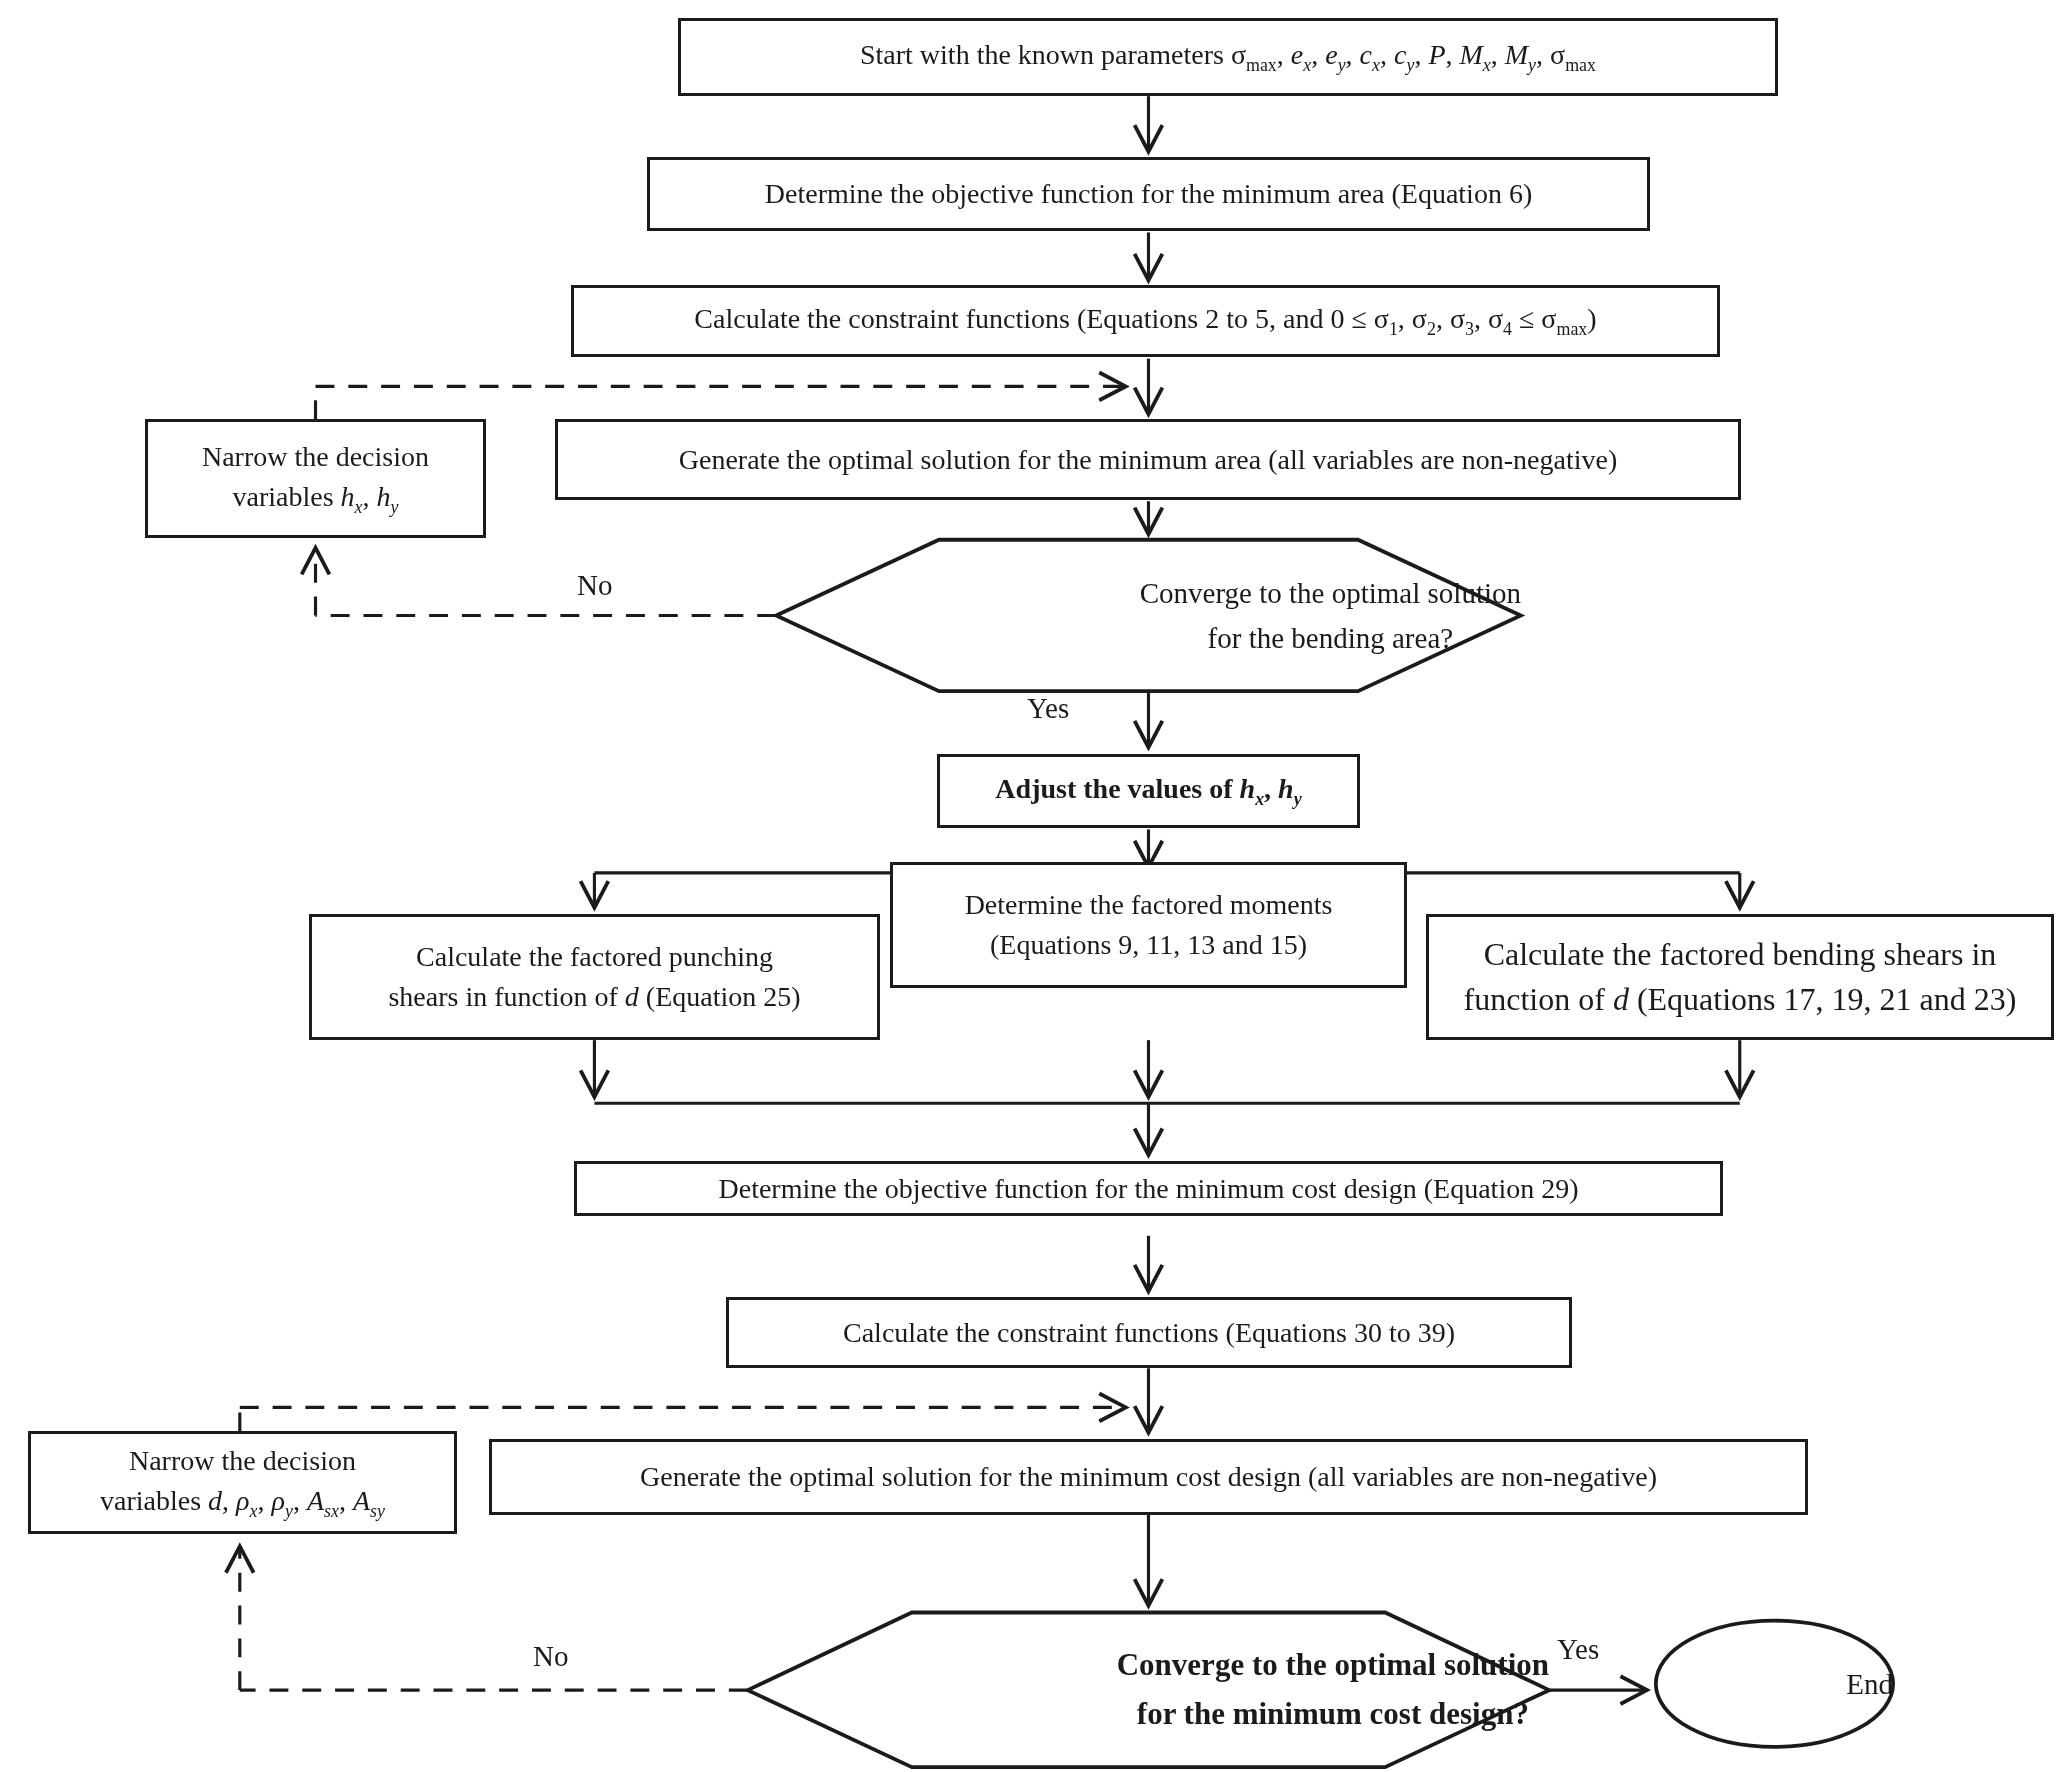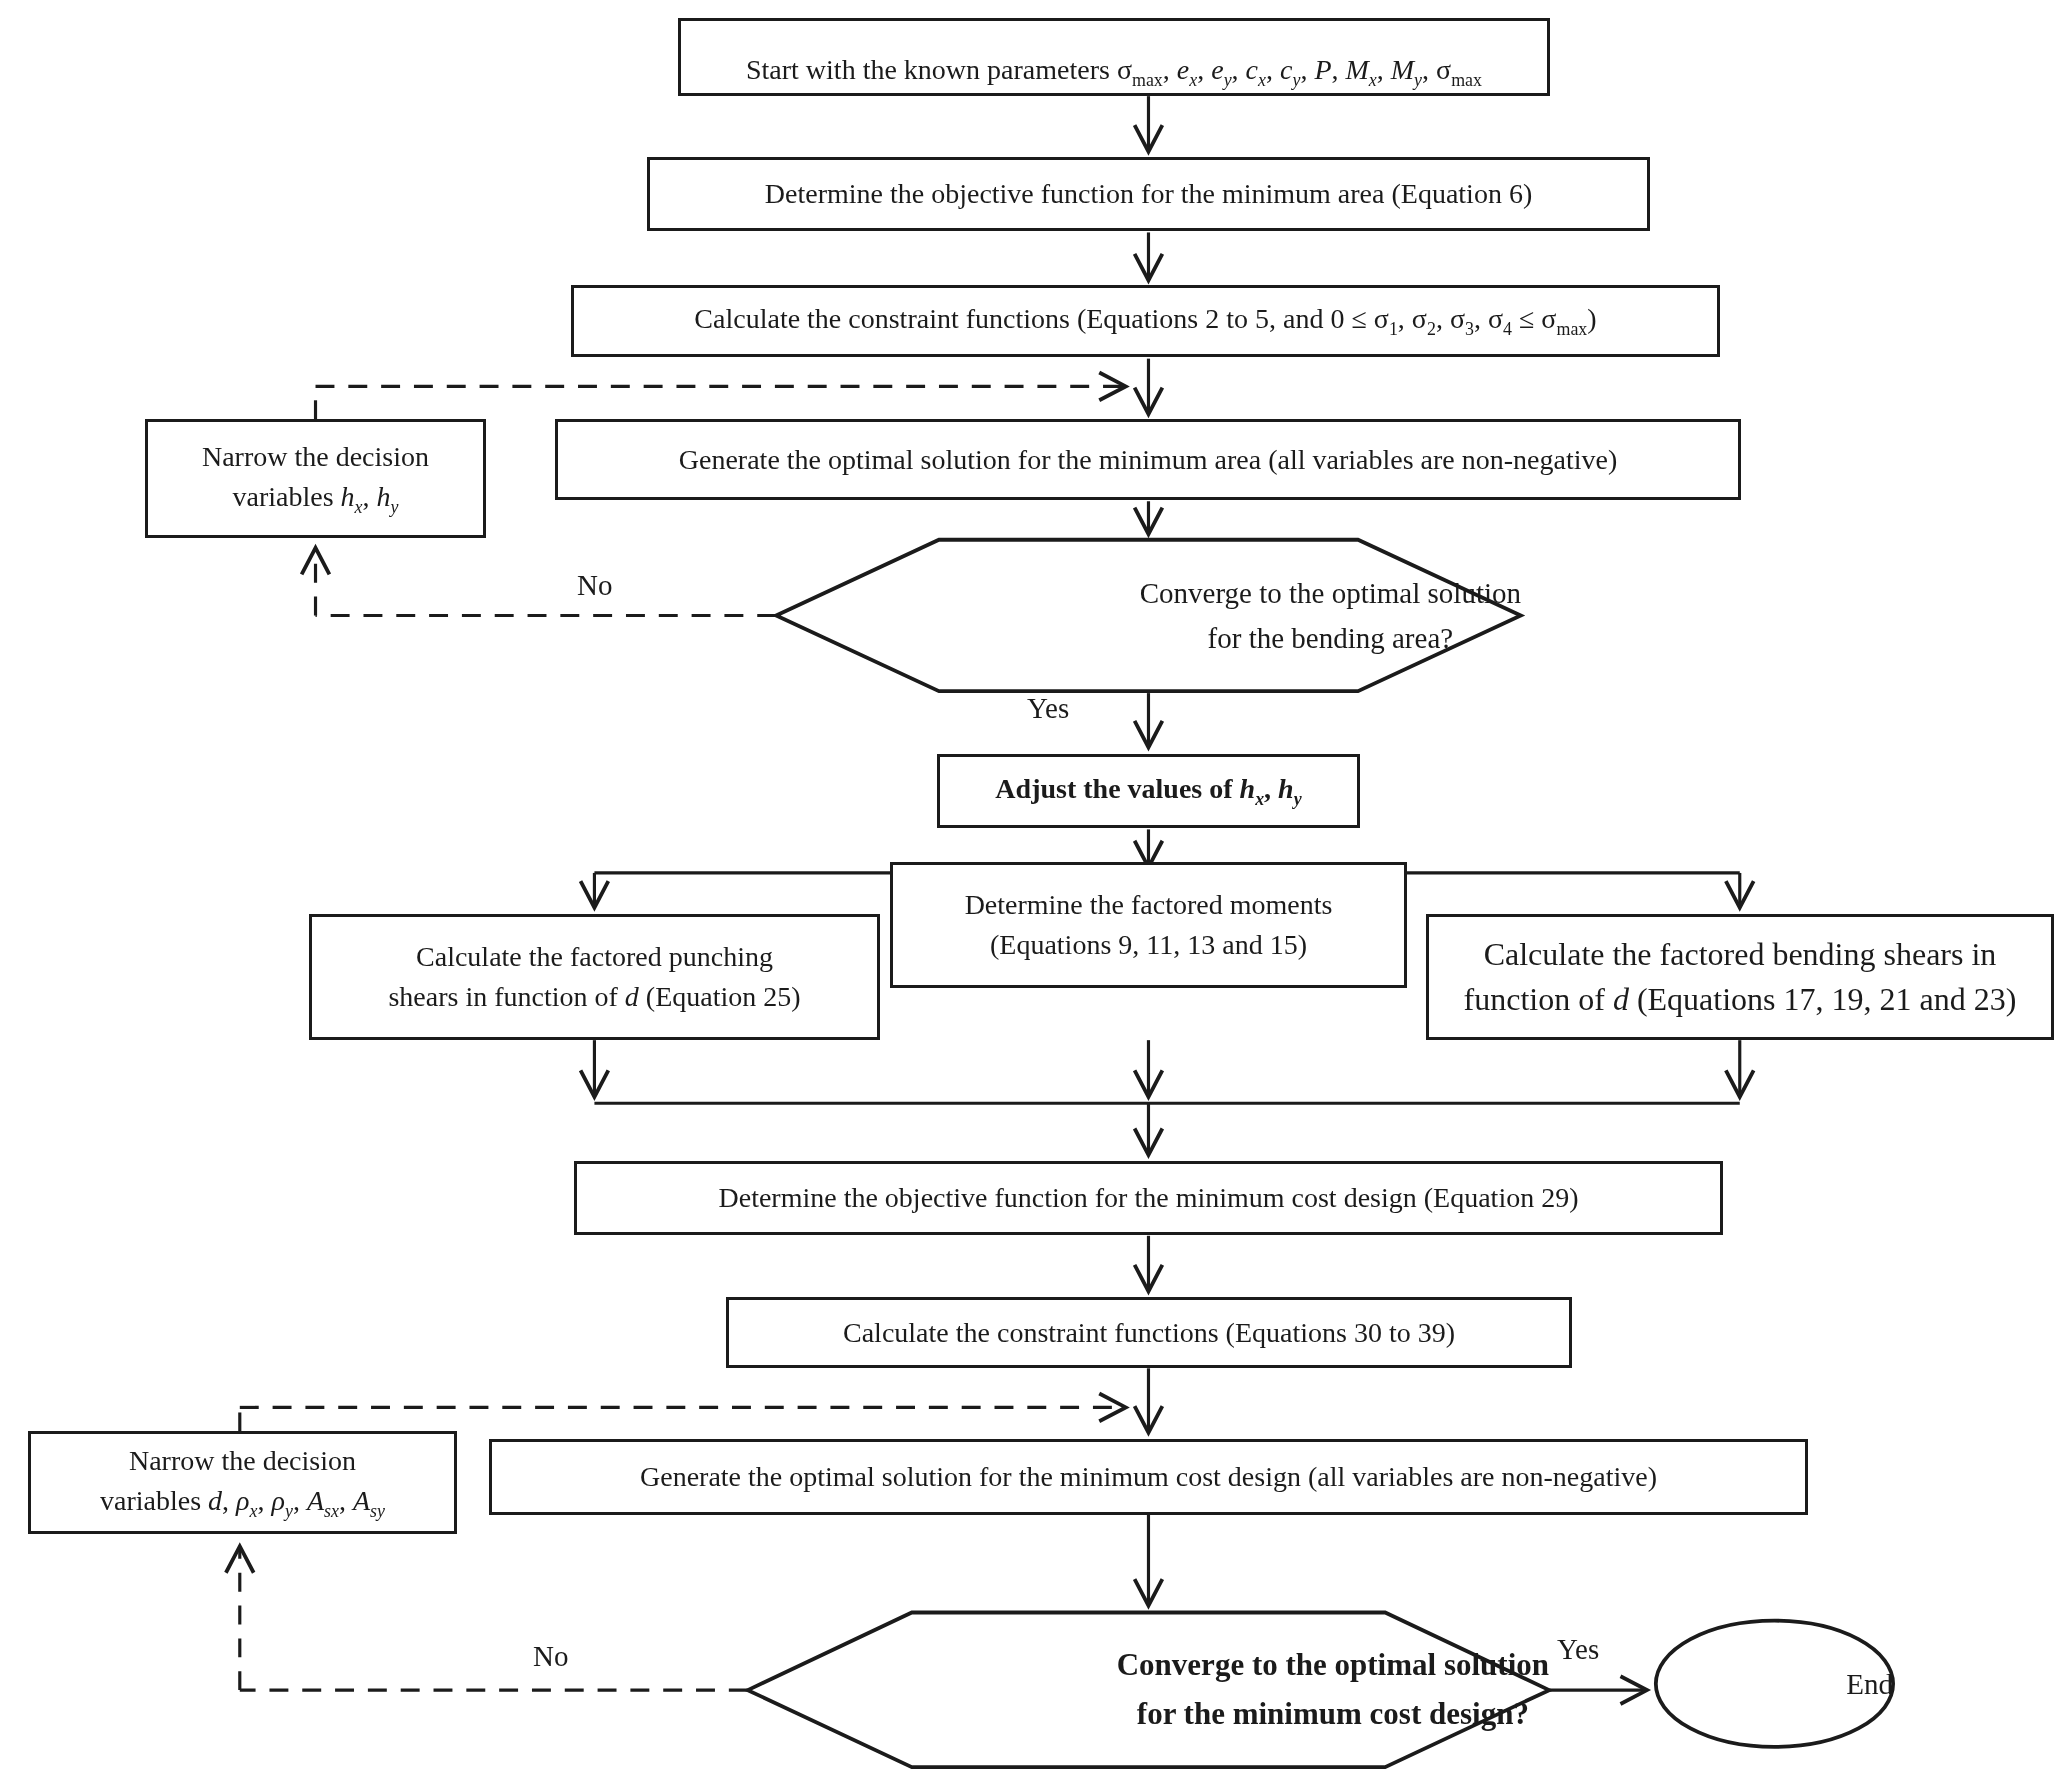--- a/index.html
+++ b/index.html
@@ -60,21 +60,21 @@
         <path d="M380 2268 L380 2230"></path>
         <path d="M380 2230 L1784 2230" marker-end="url(#arrow)"></path>
       </g>
     </g>
 
     <polygon points="1230,975 1488,855 2152,855 2410,975 2152,1095 1488,1095" fill="#ffffff" stroke="#1b1b1b" stroke-width="6"></polygon>
     <polygon points="1185,2678 1445,2555 2195,2555 2455,2678 2195,2800 1445,2800" fill="#ffffff" stroke="#1b1b1b" stroke-width="6"></polygon>
     <ellipse cx="2812" cy="2668" rx="188" ry="100" fill="#ffffff" stroke="#1b1b1b" stroke-width="6"></ellipse>
   </svg>
 
-  <div class="box" style="left:678px;top:17.7px;width:872px;height:78px;align-items:flex-end;">
+  <div class="box" style="left:678px;top:17.7px;width:1100px;height:78px;">
     <span><span>Start with the known parameters </span><span>σ</span><sub>max</sub><span>, </span><span style="font-style: italic;">e</span><sub style="font-style: italic;">x</sub><span>, </span><span style="font-style: italic;">e</span><sub style="font-style: italic;">y</sub><span>, </span><span style="font-style: italic;">c</span><sub style="font-style: italic;">x</sub><span>, </span><span style="font-style: italic;">c</span><sub style="font-style: italic;">y</sub><span>, </span><span style="font-style: italic;">P</span><span>, </span><span style="font-style: italic;">M</span><sub style="font-style: italic;">x</sub><span>, </span><span style="font-style: italic;">M</span><sub style="font-style: italic;">y</sub><span>, </span><span>σ</span><sub>max</sub></span>
   </div>
 
   <div class="box" style="left:647px;top:157px;width:1003px;height:74px;">
     <span><span>Determine the objective function for the minimum area (Equation 6)</span></span>
   </div>
 
   <div class="box" style="left:571px;top:285px;width:1149px;height:72px;font-size:28px;">
     <span><span>Calculate the constraint functions (Equations 2 to 5, and 0 ≤ </span><span>σ</span><sub>1</sub><span>, </span><span>σ</span><sub>2</sub><span>, </span><span>σ</span><sub>3</sub><span>, </span><span>σ</span><sub>4</sub><span> ≤ </span><span>σ</span><sub>max</sub><span>)</span></span>
   </div>
@@ -100,21 +100,21 @@
   </div>
 
   <div class="box" style="left:890px;top:862px;width:517px;height:126px;">
     <span><span>Determine the factored moments</span><br><span>(Equations 9, 11, 13 and 15)</span></span>
   </div>
 
   <div class="box" style="left:1426px;top:914px;width:628px;height:126px;font-size:32px;">
     <span><span>Calculate the factored bending shears in</span><br><span>function of </span><span style="font-style: italic;">d</span><span> (Equations 17, 19, 21 and 23)</span></span>
   </div>
 
-  <div class="box" style="left:574px;top:1161px;width:1149px;height:74px;">
+  <div class="box" style="left:574px;top:1161px;width:1149px;height:55px;">
     <span><span>Determine the objective function for the minimum cost design (Equation 29)</span></span>
   </div>
 
   <div class="box" style="left:726px;top:1297px;width:846px;height:71px;">
     <span><span>Calculate the constraint functions (Equations 30 to 39)</span></span>
   </div>
 
   <div class="box" style="left:28px;top:1431px;width:429px;height:103px;">
     <span><span>Narrow the decision</span><br><span>variables </span><span style="font-style: italic;">d</span><span>, </span><span style="font-style: italic;">ρ</span><sub style="font-style: italic;">x</sub><span>, </span><span style="font-style: italic;">ρ</span><sub style="font-style: italic;">y</sub><span>, </span><span style="font-style: italic;">A</span><sub style="font-style: italic;">sx</sub><span>, </span><span style="font-style: italic;">A</span><sub style="font-style: italic;">sy</sub></span>
   </div>

